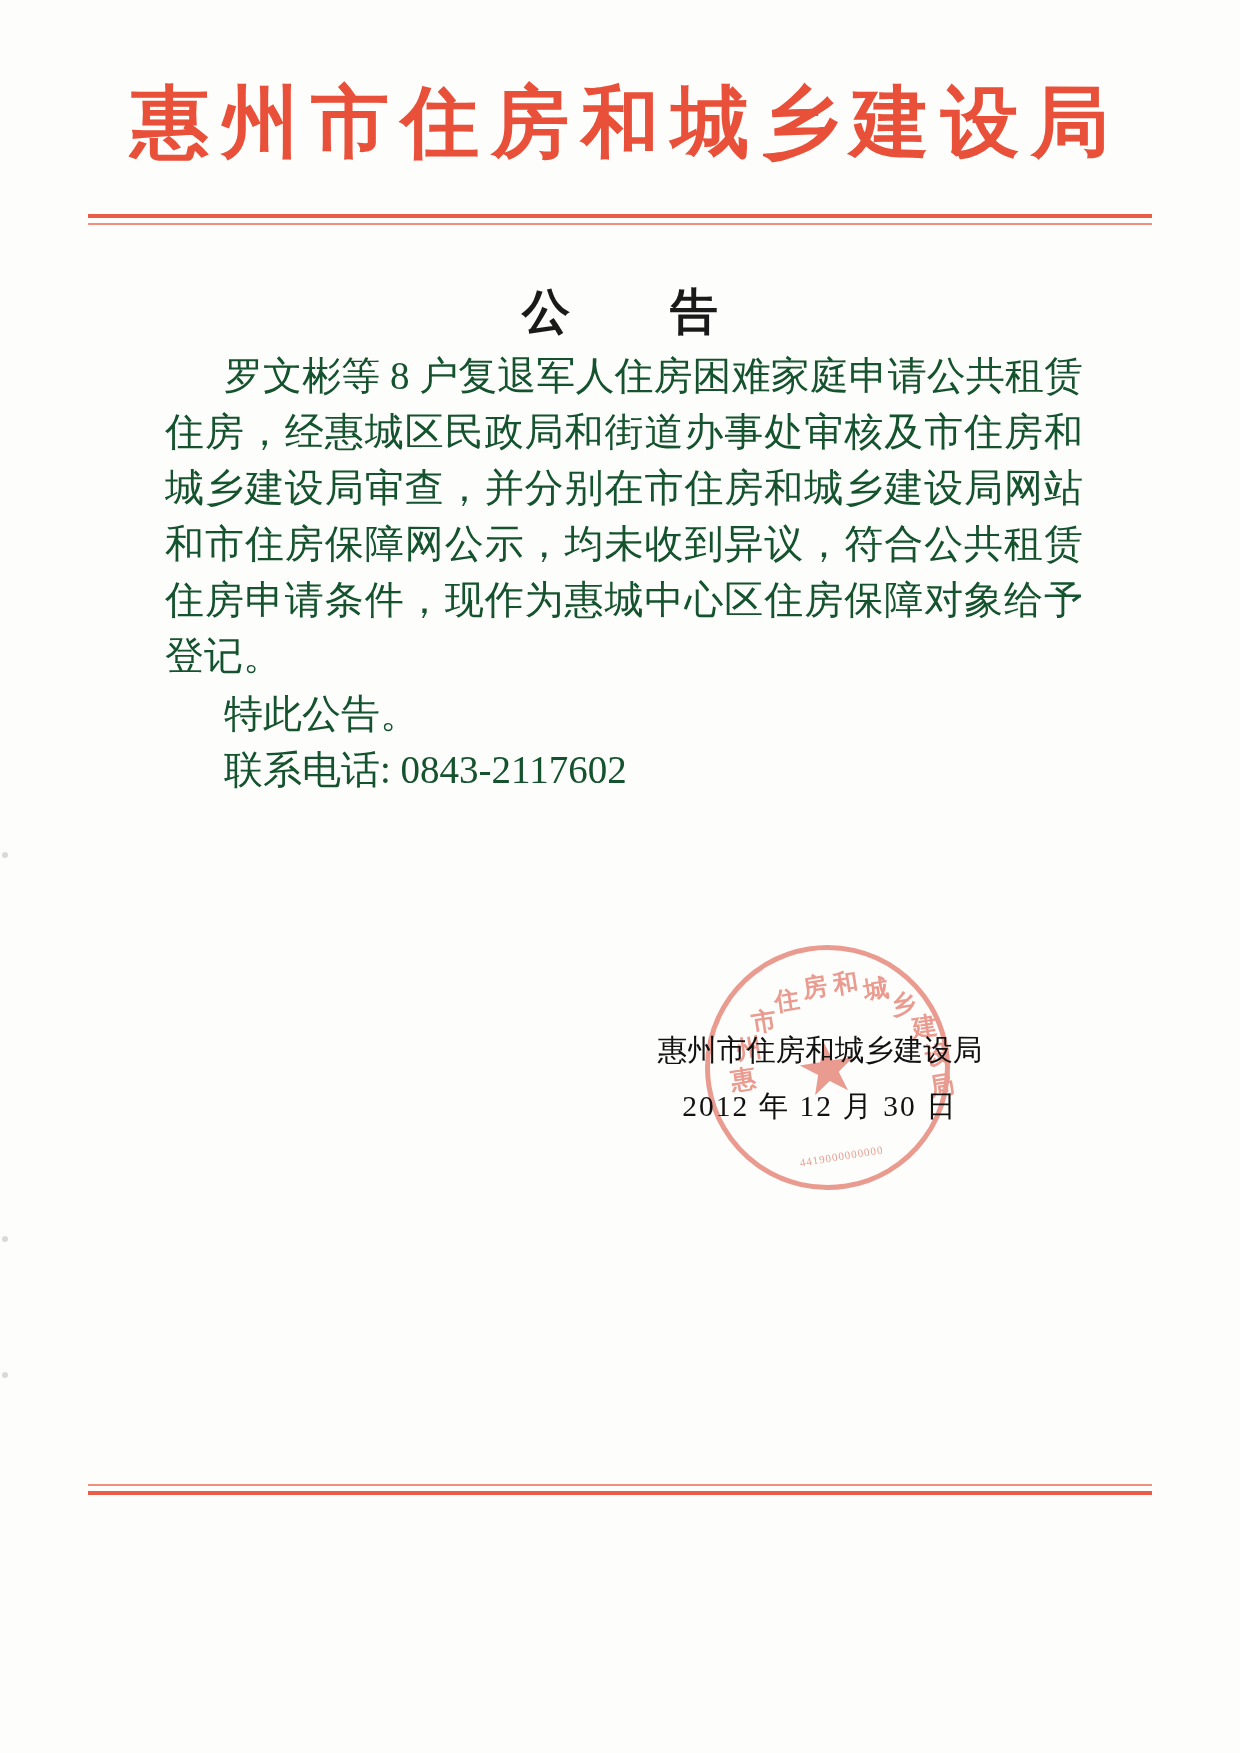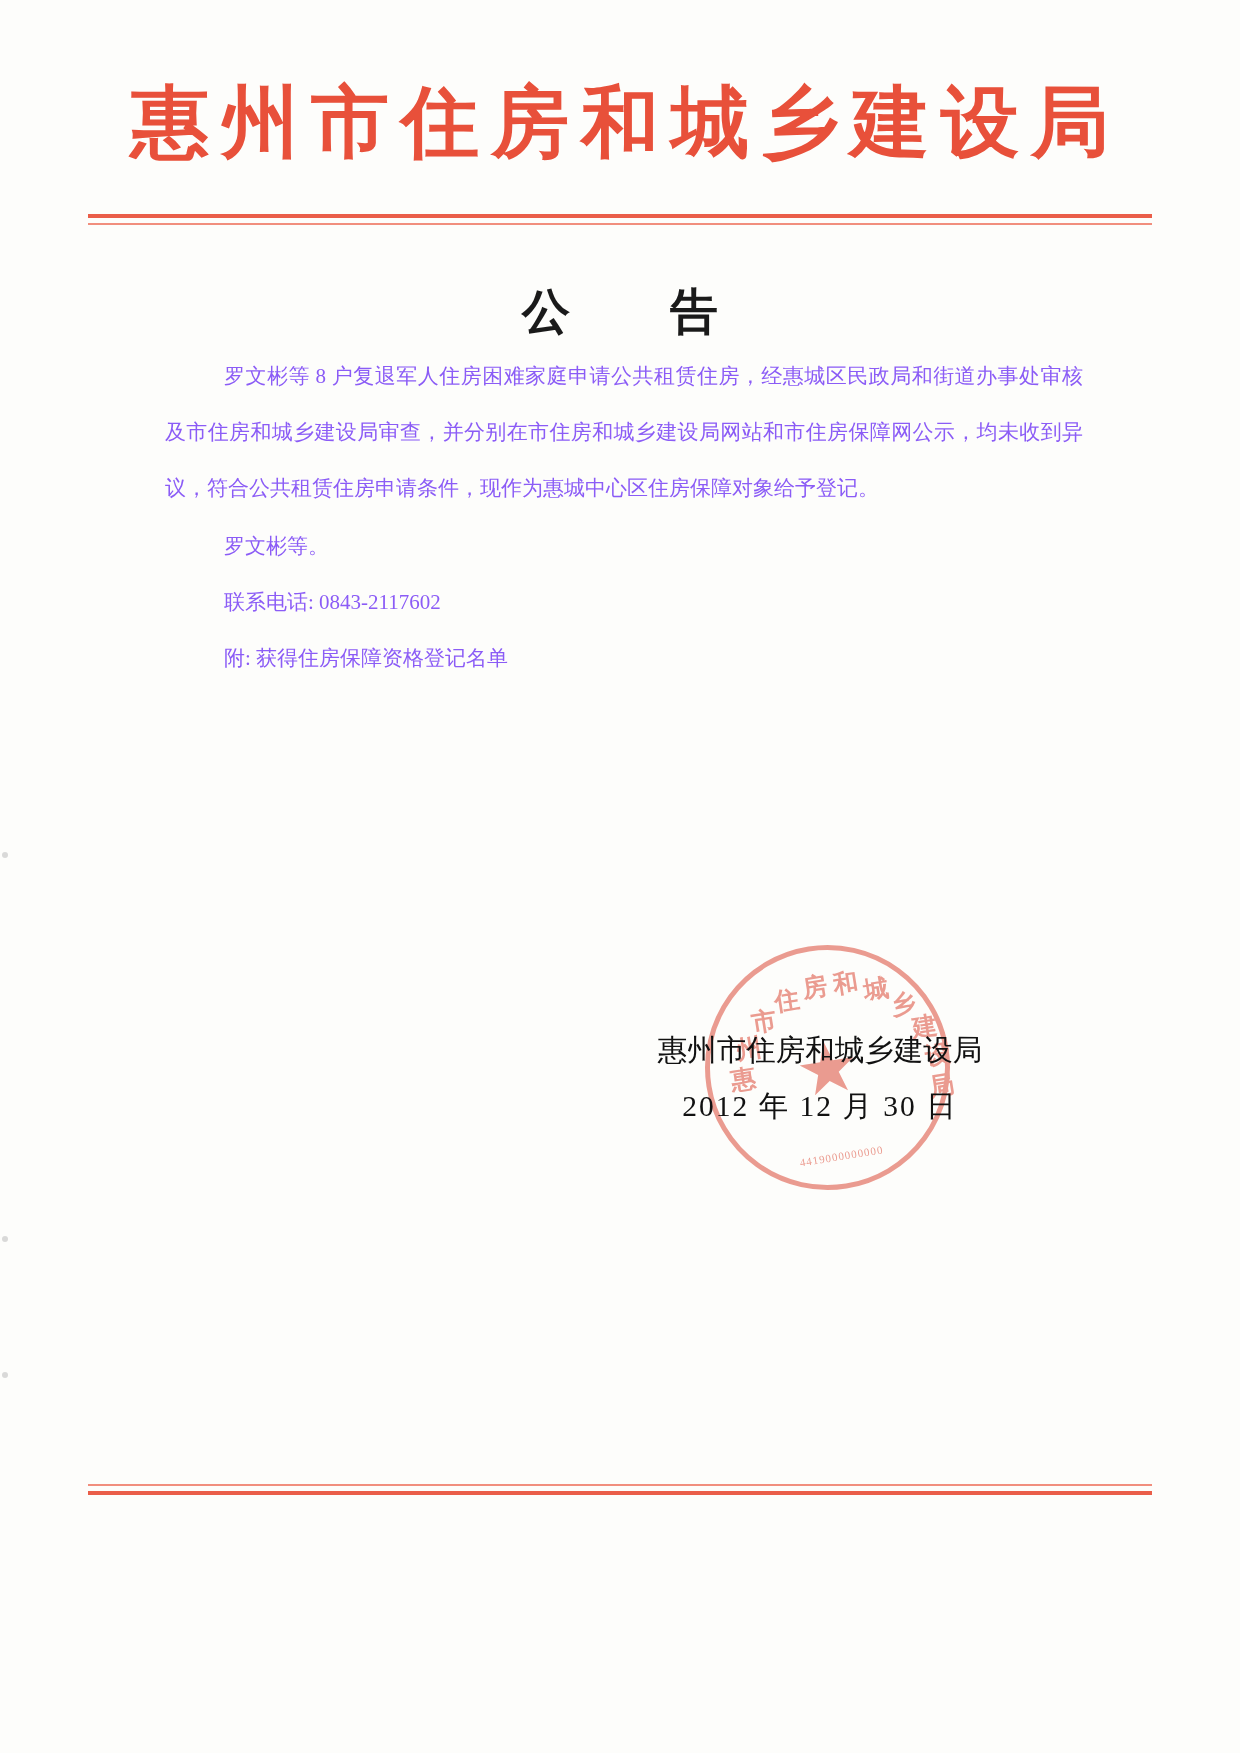--- a/index.html
+++ b/index.html
@@ -69,22 +69,22 @@
     text-indent: 26px;
     color: #1a1a1a;
     font-family: "Liberation Serif", "DejaVu Serif", serif;
   }
 
   .body-block {
     position: absolute;
     top: 348px;
     left: 165px;
     width: 918px;
-    color: #8b5cf6;
-    font-size: 21px;
+    color: #14532d;
+    font-size: 39px;
     line-height: 56px;
   }
   .para {
     text-align: justify;
     text-align-last: left;
     text-justify: inter-ideograph;
     margin: 0 0 2px 0;
     text-indent: 59px;
   }
   .para-simple {
@@ -188,23 +188,22 @@
   <div class="rule-group rule-top">
     <div class="rule-thick"></div>
     <div class="rule-gap"></div>
     <div class="rule-thin"></div>
   </div>
 
   <div class="doc-title">公　告</div>
 
   <div class="body-block">
     <p class="para">罗文彬等 8 户复退军人住房困难家庭申请公共租赁住房，经惠城区民政局和街道办事处审核及市住房和城乡建设局审查，并分别在市住房和城乡建设局网站和市住房保障网公示，均未收到异议，符合公共租赁住房申请条件，现作为惠城中心区住房保障对象给予登记。</p>
-    <p class="para-simple">罗文彬等。</p>
+    <p class="para-simple">特此公告。</p>
     <p class="para-simple">联系电话: 0843-2117602</p>
-    <p class="para-simple">附: 获得住房保障资格登记名单</p>
   </div>
 
   <div class="seal">
     <div class="seal-arc-text">
       <span style="transform: rotate(-72deg) translate(-50%,-50%) translateY(-82px) rotate(72deg);">惠</span>
       <span style="transform: rotate(-54deg) translate(-50%,-50%) translateY(-82px) rotate(54deg);">州</span>
       <span style="transform: rotate(-36deg) translate(-50%,-50%) translateY(-82px) rotate(36deg);">市</span>
       <span style="transform: rotate(-18deg) translate(-50%,-50%) translateY(-82px) rotate(18deg);">住</span>
       <span style="transform: rotate(0deg) translate(-50%,-50%) translateY(-82px) rotate(0deg);">房</span>
       <span style="transform: rotate(18deg) translate(-50%,-50%) translateY(-82px) rotate(-18deg);">和</span>

